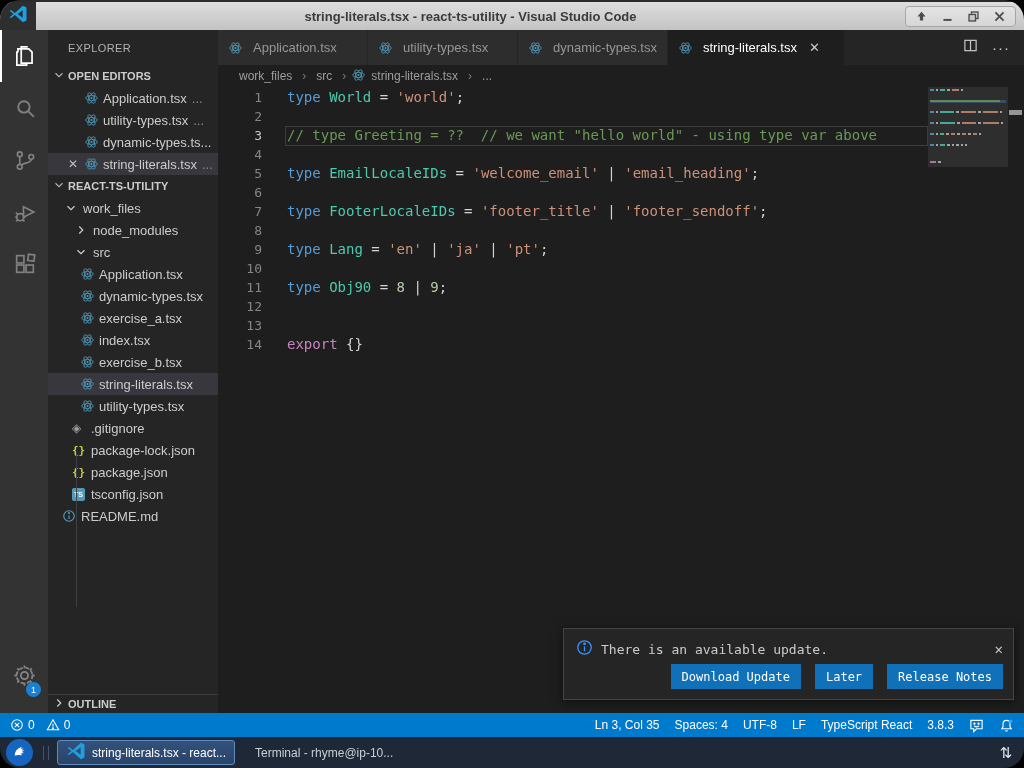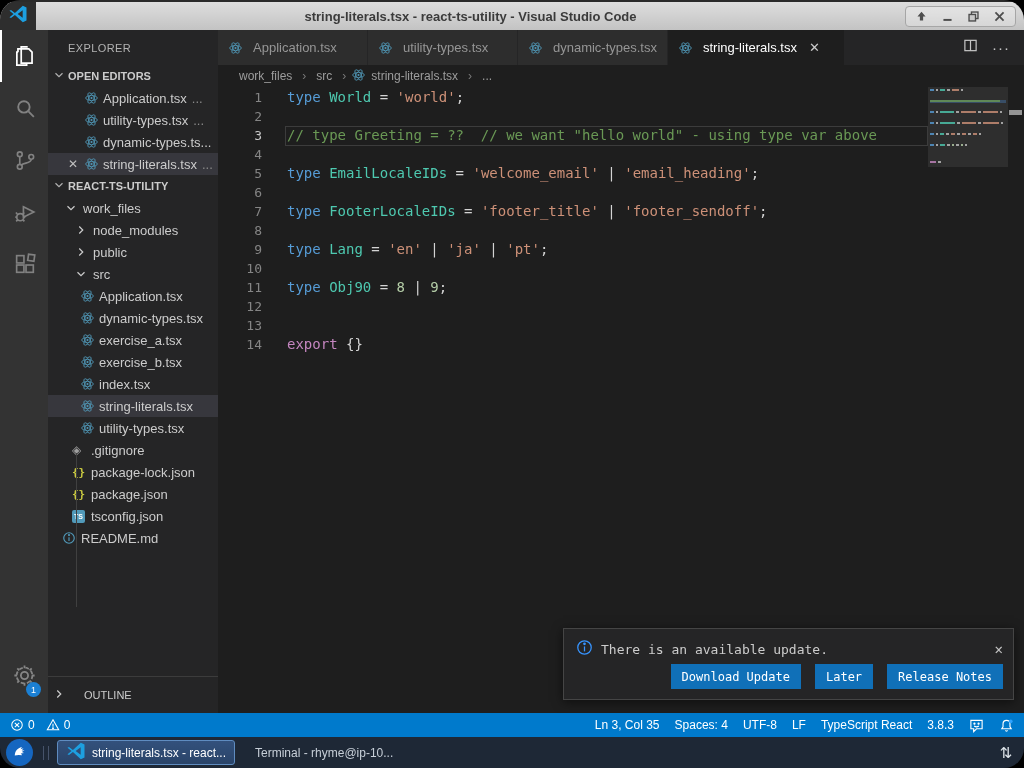--- a/index.html
+++ b/index.html
@@ -45,22 +45,22 @@
   .oe-row.active .oe-close{ visibility:visible; }
   .oe-name{ white-space:nowrap; overflow:hidden; }
   .oe-suffix{ color:#8a8a8a; margin-left:5px; }
   .tree{ position:relative; }
   .tree-row{ height:22px; display:flex; align-items:center; white-space:nowrap; }
   .tree-row.selected{ background:#37373d; }
   .d0{ padding-left:16px; } .d1{ padding-left:26px; }
   .f0{ padding-left:14px; } .f1{ padding-left:24px; } .f2{ padding-left:32px; }
   .ficon{ width:19px; display:inline-flex; align-items:center; justify-content:flex-start; }
   .indent-guide{ position:absolute; left:28px; top:256px; width:1px; height:154px; background:#404040; }
-  .sb-bottom{ margin-top:auto; border-top:1px solid #3c3c3c; height:37px; display:flex; align-items:center;
-    font-size:11px; font-weight:normal; padding-left:4px; gap:18px; }
+  .sb-bottom{ margin-top:auto; border-top:1px solid #3c3c3c; height:19px; display:flex; align-items:center;
+    font-size:11px; font-weight:bold; padding-left:4px; gap:2px; }
 
   
   .json-glyph{ color:#cbcb41; font-family:"DejaVu Sans Mono",monospace; font-weight:bold; font-size:11px; }
   .git-glyph{ color:#9f9f9f; font-size:12px; }
   .ts-glyph{ width:13px; height:13px; background:#519aba; color:#fff; font-size:7px; font-weight:bold;
     display:inline-flex; align-items:center; justify-content:center; border-radius:2px; }
 
   
   .editorcol{ flex:1; display:flex; flex-direction:column; position:relative; min-width:0; }
   .tabbar{ height:35px; background:#252526; display:flex; flex:0 0 35px; }
@@ -318,28 +318,20 @@
 
           <div class="tree-row d1">
             <span class="ficon">
               <svg width="14" height="14" viewBox="0 0 16 16" fill="none" stroke="currentColor" stroke-width="1.4">
                 <path d="M6 4l4 4-4 4"></path>
               </svg>
             </span>
             <span>node_modules</span>
           </div>
 
-          <div class="tree-row d1">
-            <span class="ficon">
-              <svg width="14" height="14" viewBox="0 0 16 16" fill="none" stroke="currentColor" stroke-width="1.4">
-                <path d="M6 4l4 4-4 4"></path>
-              </svg>
-            </span>
-            <span>public</span>
-          </div>
 
           <div class="tree-row d1">
             <span class="ficon">
               <svg width="14" height="14" viewBox="0 0 16 16" fill="none" stroke="currentColor" stroke-width="1.4">
                 <path d="M4 6l4 4 4-4"></path>
               </svg>
             </span>
             <span>src</span>
           </div>
 
@@ -381,33 +373,33 @@
 
           <div class="tree-row f2">
             <span class="ficon">
               <svg width="15" height="14" viewBox="0 0 24 24" fill="none" stroke="#519aba" stroke-width="1.4">
                 <ellipse cx="12" cy="12" rx="10" ry="4.2"></ellipse>
                 <ellipse cx="12" cy="12" rx="10" ry="4.2" transform="rotate(60 12 12)"></ellipse>
                 <ellipse cx="12" cy="12" rx="10" ry="4.2" transform="rotate(120 12 12)"></ellipse>
                 <circle cx="12" cy="12" r="1.8" fill="#519aba" stroke="none"></circle>
               </svg>
             </span>
+            <span>index.tsx</span>
+          </div>
+
+          <div class="tree-row f2">
+            <span class="ficon">
+              <svg width="15" height="14" viewBox="0 0 24 24" fill="none" stroke="#519aba" stroke-width="1.4">
+                <ellipse cx="12" cy="12" rx="10" ry="4.2"></ellipse>
+                <ellipse cx="12" cy="12" rx="10" ry="4.2" transform="rotate(60 12 12)"></ellipse>
+                <ellipse cx="12" cy="12" rx="10" ry="4.2" transform="rotate(120 12 12)"></ellipse>
+                <circle cx="12" cy="12" r="1.8" fill="#519aba" stroke="none"></circle>
+              </svg>
+            </span>
             <span>exercise_b.tsx</span>
-          </div>
-
-          <div class="tree-row f2">
-            <span class="ficon">
-              <svg width="15" height="14" viewBox="0 0 24 24" fill="none" stroke="#519aba" stroke-width="1.4">
-                <ellipse cx="12" cy="12" rx="10" ry="4.2"></ellipse>
-                <ellipse cx="12" cy="12" rx="10" ry="4.2" transform="rotate(60 12 12)"></ellipse>
-                <ellipse cx="12" cy="12" rx="10" ry="4.2" transform="rotate(120 12 12)"></ellipse>
-                <circle cx="12" cy="12" r="1.8" fill="#519aba" stroke="none"></circle>
-              </svg>
-            </span>
-            <span>index.tsx</span>
           </div>
 
           <div class="tree-row f2 selected">
             <span class="ficon">
               <svg width="15" height="14" viewBox="0 0 24 24" fill="none" stroke="#519aba" stroke-width="1.4">
                 <ellipse cx="12" cy="12" rx="10" ry="4.2"></ellipse>
                 <ellipse cx="12" cy="12" rx="10" ry="4.2" transform="rotate(60 12 12)"></ellipse>
                 <ellipse cx="12" cy="12" rx="10" ry="4.2" transform="rotate(120 12 12)"></ellipse>
                 <circle cx="12" cy="12" r="1.8" fill="#519aba" stroke="none"></circle>
               </svg>

